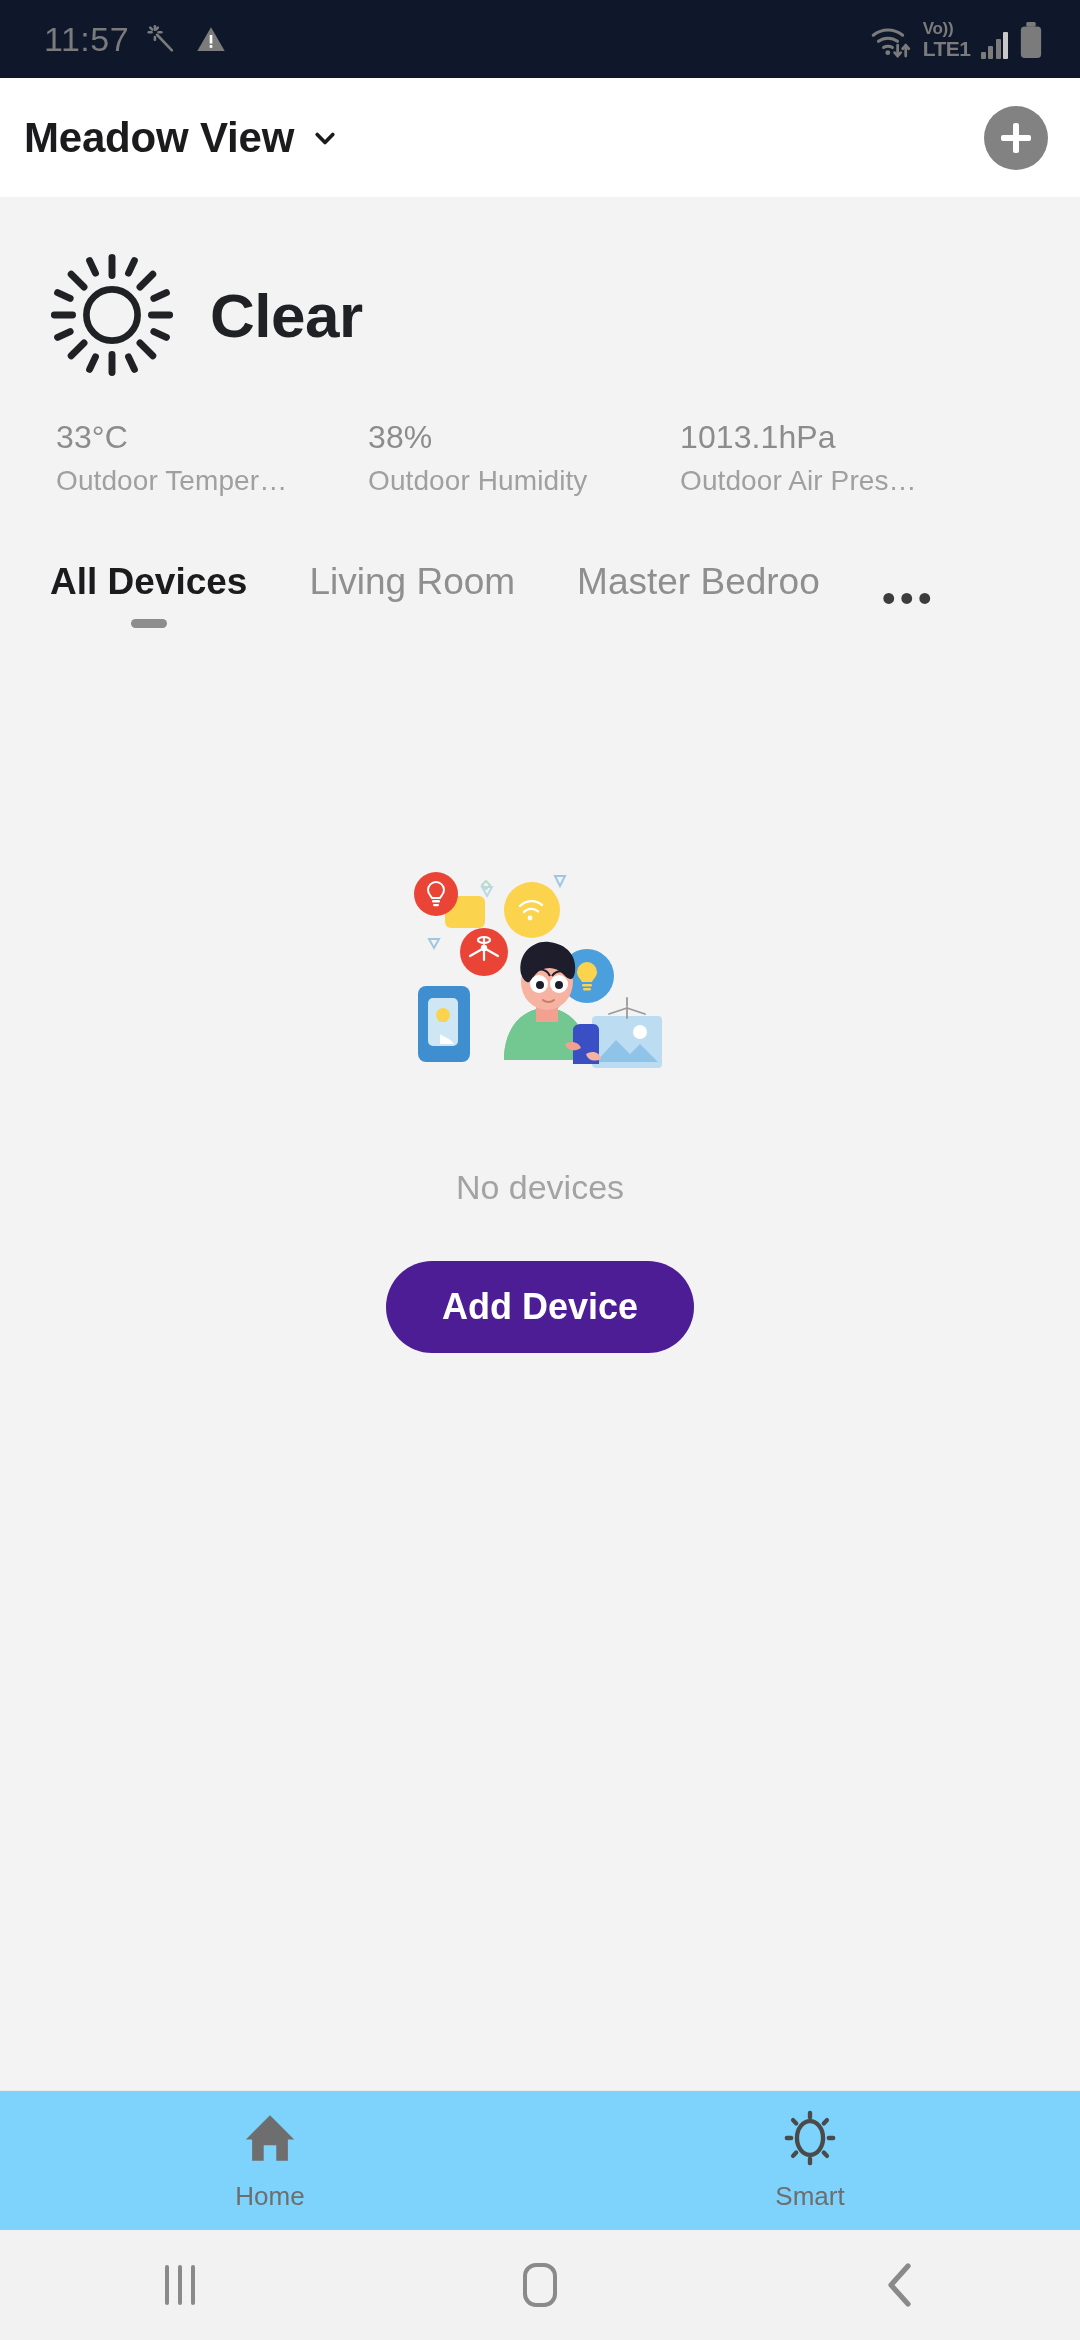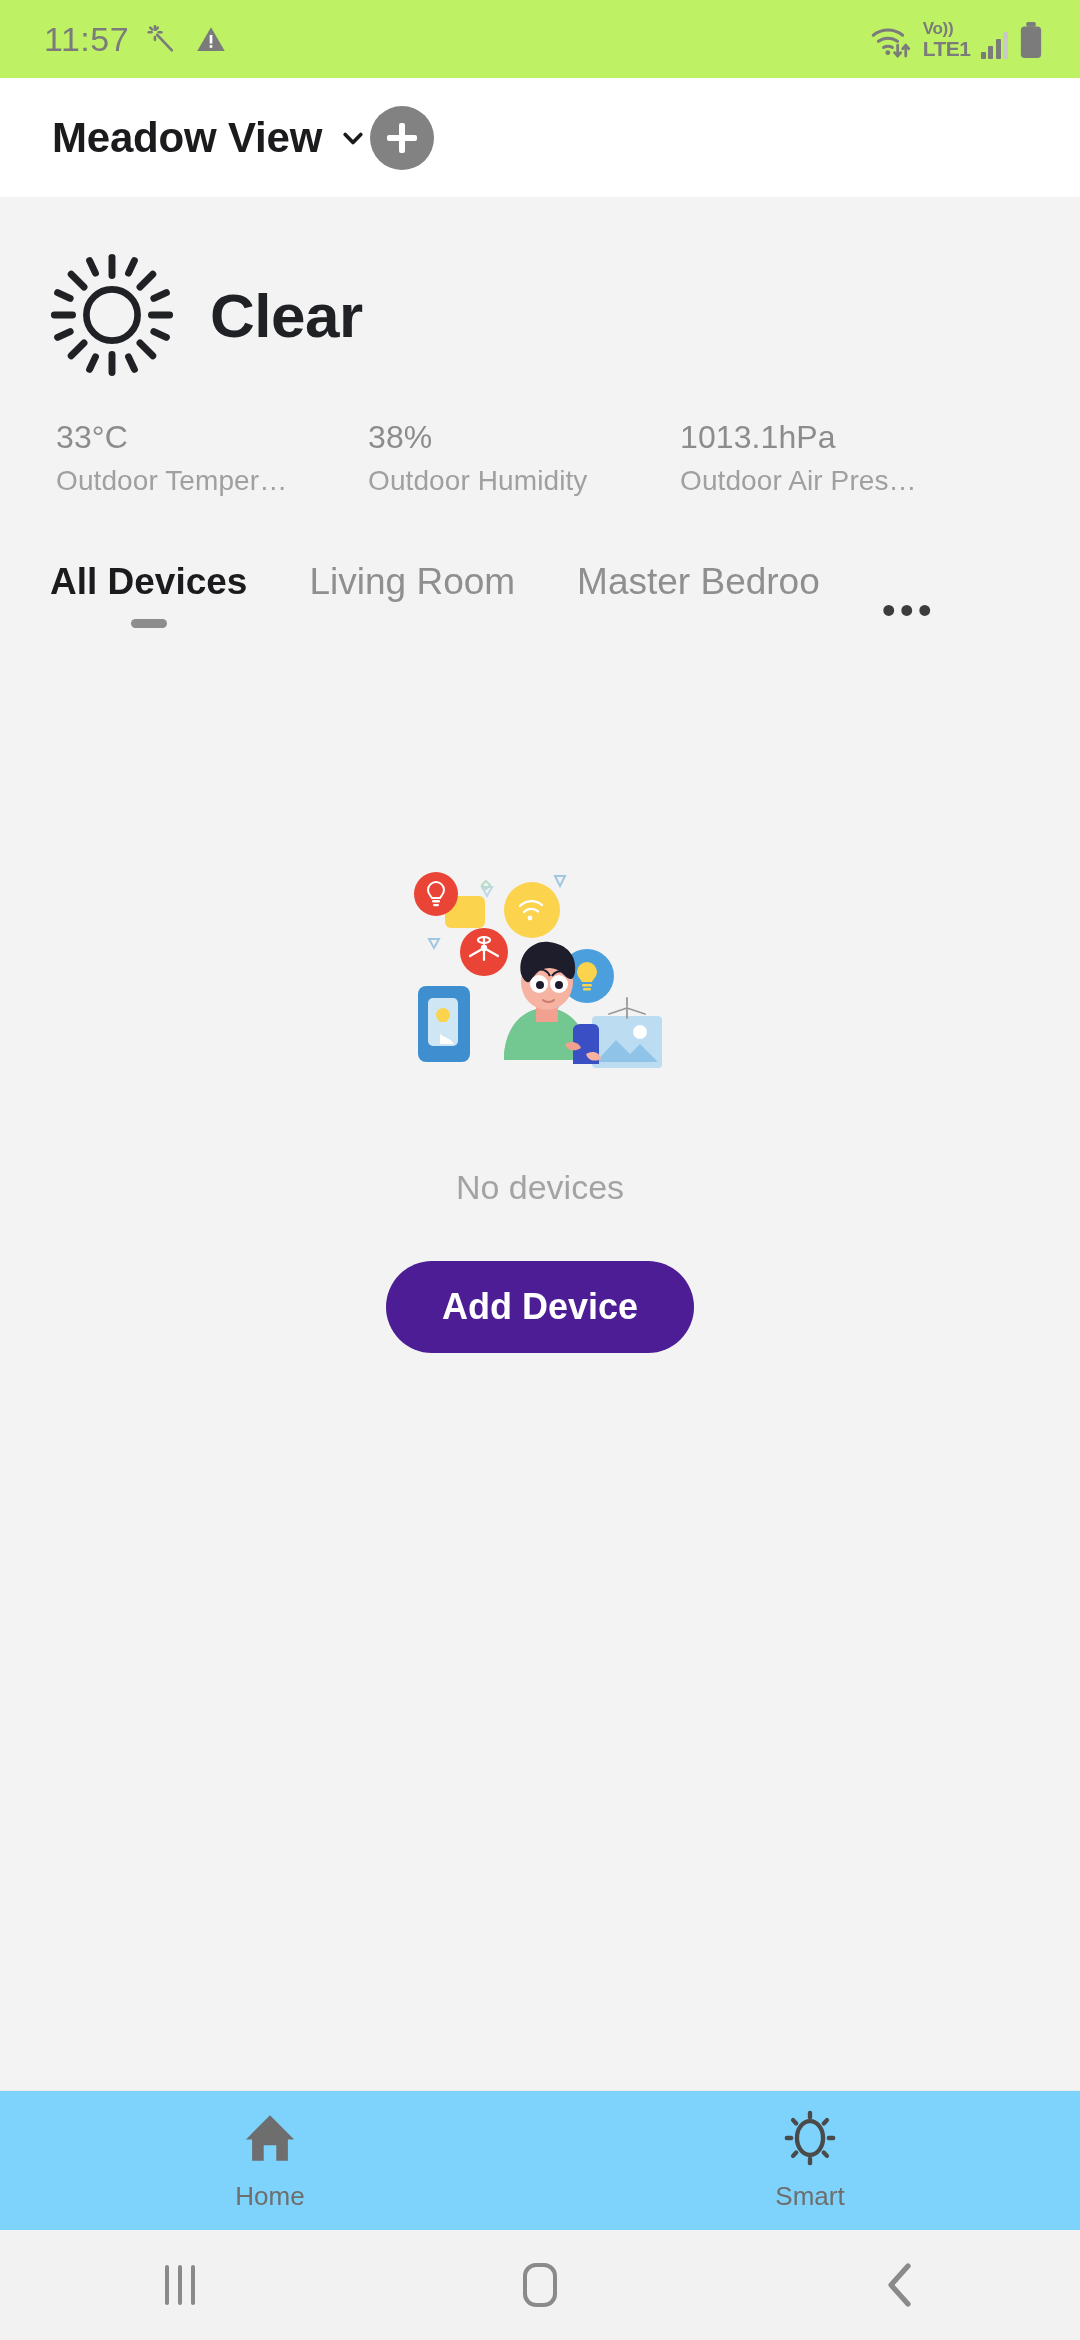--- a/index.html
+++ b/index.html
@@ -5,38 +5,38 @@
   * { margin:0; padding:0; box-sizing:border-box; }
   html, body {
     width:1080px; height:2340px;
     font-family:"Liberation Sans", sans-serif;
     background:#f4f4f4; overflow:hidden;
   }
   .phone { position:relative; width:1080px; height:2340px; display:flex; flex-direction:column; }
 
   
   .statusbar {
-    height:78px; background:#bef264; display:flex; align-items:center;
+    height:78px; background:#0f172a; display:flex; align-items:center;
     justify-content:space-between; padding:0 36px 0 44px; flex:0 0 auto;
   }
   .sb-left { display:flex; align-items:center; gap:16px; }
   .sb-time { font-size:34px; color:#7b7b7b; letter-spacing:.5px; font-family:"Liberation Sans", sans-serif; }
   .sb-right { display:flex; align-items:flex-end; gap:10px; }
   .vo-block { display:flex; flex-direction:column; align-items:flex-start; line-height:1; }
   .vo-top { font-size:17px; color:#7b7b7b; font-weight:bold; letter-spacing:-.3px;}
   .vo-bot { font-size:21px; color:#7b7b7b; font-weight:bold; letter-spacing:-.5px; margin-top:1px;}
   .bars { display:flex; align-items:flex-end; gap:2.5px; height:27px; }
   .bars i { width:5px; background:#7b7b7b; border-radius:1px; display:block; }
   .bars i.b1 { height:7px; } .bars i.b2 { height:13px; }
   .bars i.b3 { height:20px; } .bars i.b4 { height:27px; background:#c9c9c9; }
 
   
   .appbar {
     height:119px; background:#ffffff; display:flex; align-items:center;
-    padding:0 32px 0 52px; flex:0 0 auto;
+    justify-content:space-between; padding:0 32px 0 24px; flex:0 0 auto;
   }
   .home-sel { display:flex; align-items:center; gap:14px; cursor:pointer; }
   .home-name { font-size:42px; font-weight:bold; color:#1b1b1d; letter-spacing:-.2px; }
   .add-btn {
     width:64px; height:64px; border-radius:50%; background:#828282;
     display:flex; align-items:center; justify-content:center; cursor:pointer; position:relative;
   }
   .add-btn::before, .add-btn::after {
     content:""; position:absolute; background:#fff; border-radius:2px;
   }
@@ -48,21 +48,21 @@
 
   .weather { padding:54px 0 0 0; }
   .weather-main { display:flex; align-items:center; padding-left:48px; gap:34px; }
   .cond-text { font-size:62px; font-weight:bold; color:#1f2125; letter-spacing:-.5px; }
   .stats { display:flex; margin-top:40px; padding-left:56px; }
   .stat { width:312px; }
   .stat-val { font-size:32px; color:#8c8c8c; letter-spacing:.1px; }
   .stat-lab { font-size:28px; color:#a0a0a0; margin-top:9px; letter-spacing:.1px; }
 
   
-  .tabs { display:flex; align-items:flex-end; margin-top:64px; padding-left:50px; }
+  .tabs { display:flex; align-items:center; margin-top:64px; padding-left:50px; }
   .tab { margin-right:62px; cursor:pointer; display:flex; flex-direction:column; align-items:center; }
   .tab-label { font-size:37px; color:#8f8f8f; white-space:nowrap; }
   .tab.active .tab-label { color:#1b1b1d; font-weight:bold; }
   .tab-ind { width:36px; height:9px; border-radius:5px; background:transparent; margin-top:16px; }
   .tab.active .tab-ind { background:#8d8d8d; }
   .tab-more { font-size:40px; color:#3c3c3c; letter-spacing:4px; line-height:.9; margin-top:6px; cursor:pointer; }
 
   
   .empty { flex:1 1 auto; display:flex; flex-direction:column; align-items:center; padding-top:220px; }
   .illus { width:280px; height:230px; }

